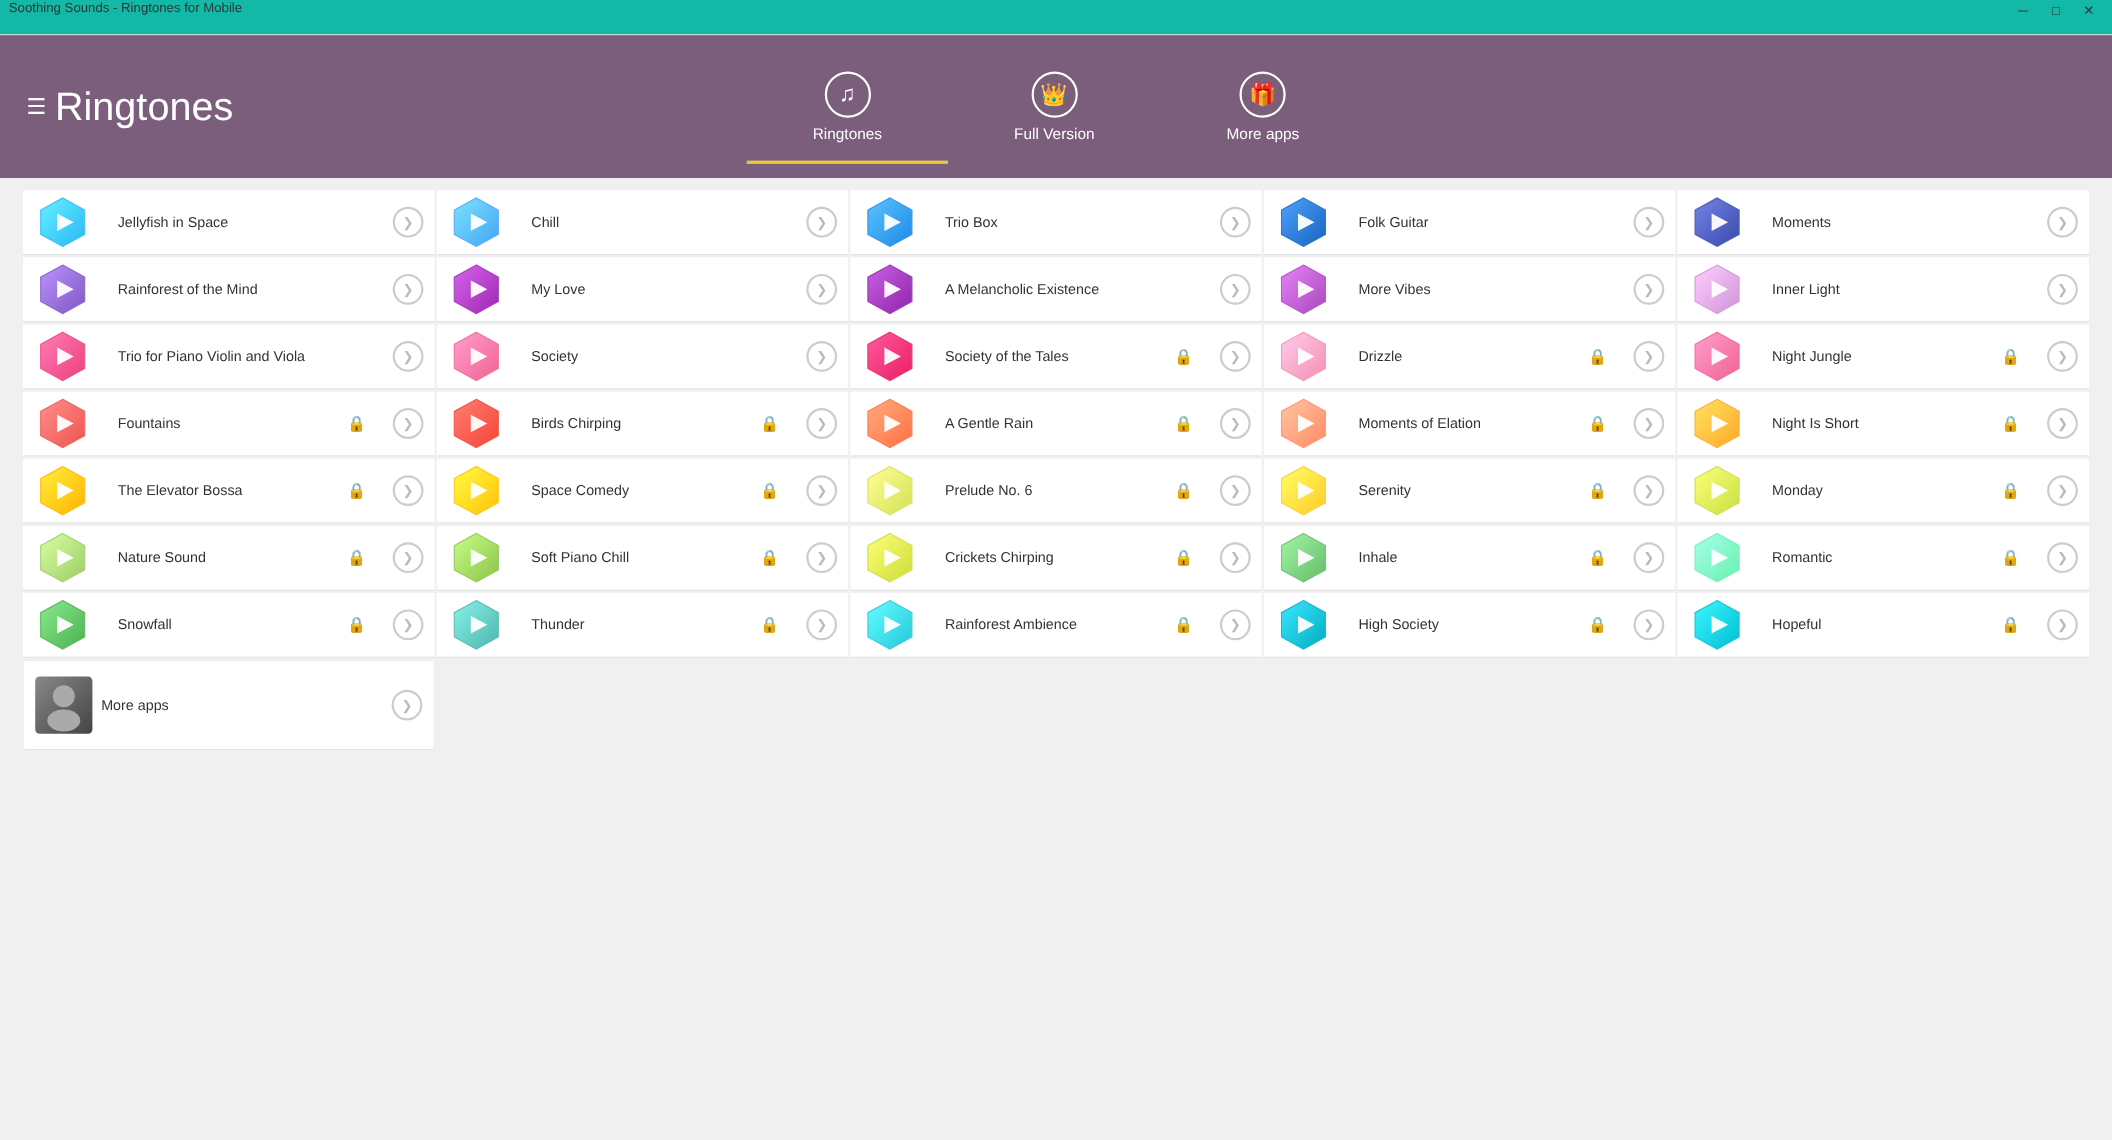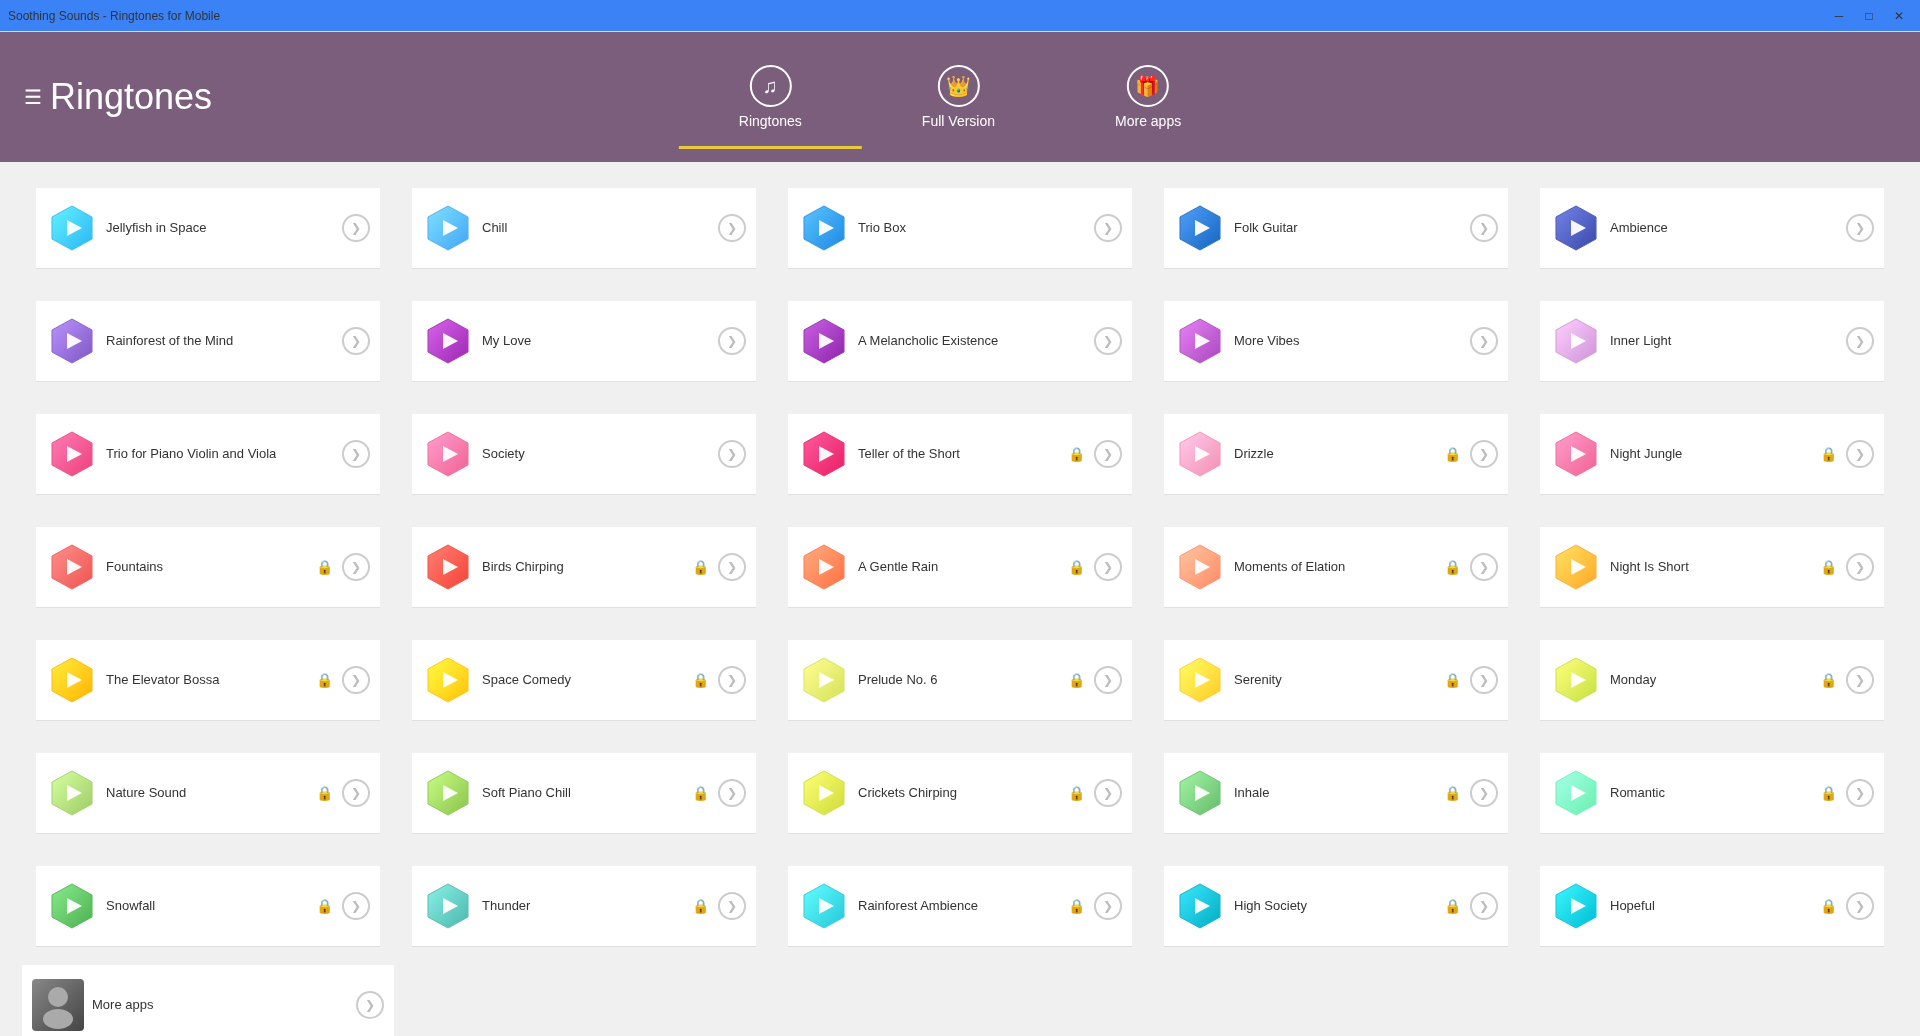--- a/index.html
+++ b/index.html
@@ -6,24 +6,23 @@
     body {
       font-family: 'Segoe UI', Arial, sans-serif;
       background: #f0f0f0;
       width: 1920px;
       min-height: 1036px;
       overflow-x: hidden;
     }
 
     
     .title-bar {
-      background: #3b82f6;
+      background: #14b8a6;
       height: 32px;
       display: flex;
-      align-items: center;
       justify-content: space-between;
       padding: 0 8px;
       border-bottom: 1px solid #ddd;
       gap: 28px;
     }
     .title-bar-text {
       font-size: 12px;
       color: #333;
     }
     .title-bar-controls {
@@ -107,25 +106,25 @@
     
     .ringtone-grid {
       display: grid;
       grid-template-columns: repeat(5, 1fr);
       gap: 0;
     }
 
     .ringtone-item {
       display: flex;
       align-items: center;
-      padding: 14px 10px;
+      padding: 3px 10px;
       border-bottom: 1px solid #e0e0e0;
-      gap: 8px;
+      gap: 24px;
       background: white;
-      margin: 16px;
+      margin: 1px;
       cursor: pointer;
     }
 
     .hex-icon {
       width: 52px;
       height: 52px;
       flex-shrink: 0;
       position: relative;
     }
     .hex-icon svg {
@@ -312,21 +311,21 @@
         <stop offset="0%" style="stop-color:rgb(117,133,231);stop-opacity:1"></stop>
         <stop offset="100%" style="stop-color:#3949ab;stop-opacity:1"></stop>
       </linearGradient>
     </defs>
     <polygon points="26,4 46,15 46,37 26,48 6,37 6,15" fill="url(#g3949ab)" stroke="#3949ab" stroke-width="1"></polygon>
 
     <polygon points="26,4 46,15 46,37 26,48 6,37 6,15" fill="none" stroke="rgba(255,255,255,0.25)" stroke-width="0.5"></polygon>
 
     <polygon points="21,18 36,26 21,34" fill="white" opacity="0.95"></polygon>
   </svg></div>
-        <span class="ringtone-name">Ambience</span>
+        <span class="ringtone-name">Moments</span>
         <button class="arrow-btn">❯</button>
       </div>
       <div class="ringtone-item">
         <div class="hex-icon"><svg viewBox="0 0 52 52" xmlns="http://www.w3.org/2000/svg">
     <defs>
       <linearGradient id="g7e57c2" x1="0%" y1="0%" x2="100%" y2="100%">
         <stop offset="0%" style="stop-color:rgb(186,147,254);stop-opacity:1"></stop>
         <stop offset="100%" style="stop-color:#7e57c2;stop-opacity:1"></stop>
       </linearGradient>
     </defs>
@@ -448,21 +447,21 @@
         <stop offset="0%" style="stop-color:rgb(255,90,159);stop-opacity:1"></stop>
         <stop offset="100%" style="stop-color:#e91e63;stop-opacity:1"></stop>
       </linearGradient>
     </defs>
     <polygon points="26,4 46,15 46,37 26,48 6,37 6,15" fill="url(#ge91e63)" stroke="#e91e63" stroke-width="1"></polygon>
 
     <polygon points="26,4 46,15 46,37 26,48 6,37 6,15" fill="none" stroke="rgba(255,255,255,0.25)" stroke-width="0.5"></polygon>
 
     <polygon points="21,18 36,26 21,34" fill="white" opacity="0.95"></polygon>
   </svg></div>
-        <span class="ringtone-name">Teller of the Short</span>
+        <span class="ringtone-name">Society of the Tales</span>
         <span class="lock-icon">🔒</span>
         <button class="arrow-btn">❯</button>
       </div>
       <div class="ringtone-item">
         <div class="hex-icon"><svg viewBox="0 0 52 52" xmlns="http://www.w3.org/2000/svg">
     <defs>
       <linearGradient id="gf48fb1" x1="0%" y1="0%" x2="100%" y2="100%">
         <stop offset="0%" style="stop-color:rgb(255,203,237);stop-opacity:1"></stop>
         <stop offset="100%" style="stop-color:#f48fb1;stop-opacity:1"></stop>
       </linearGradient>

